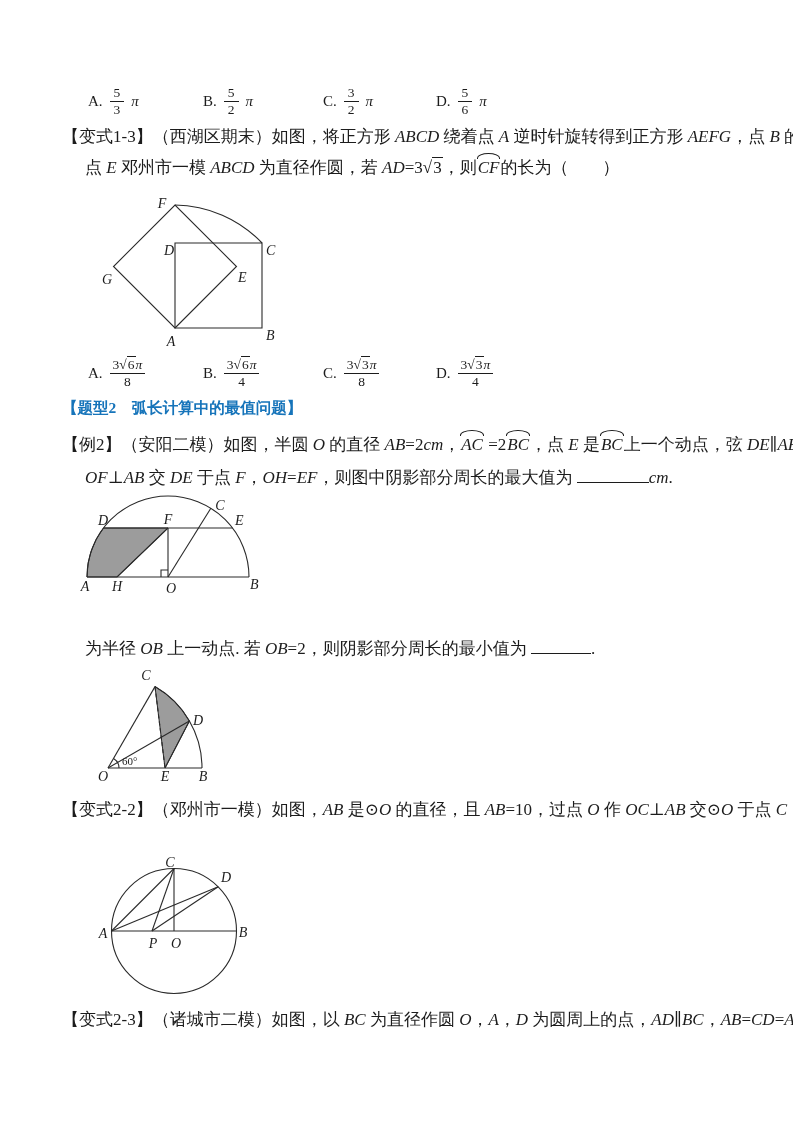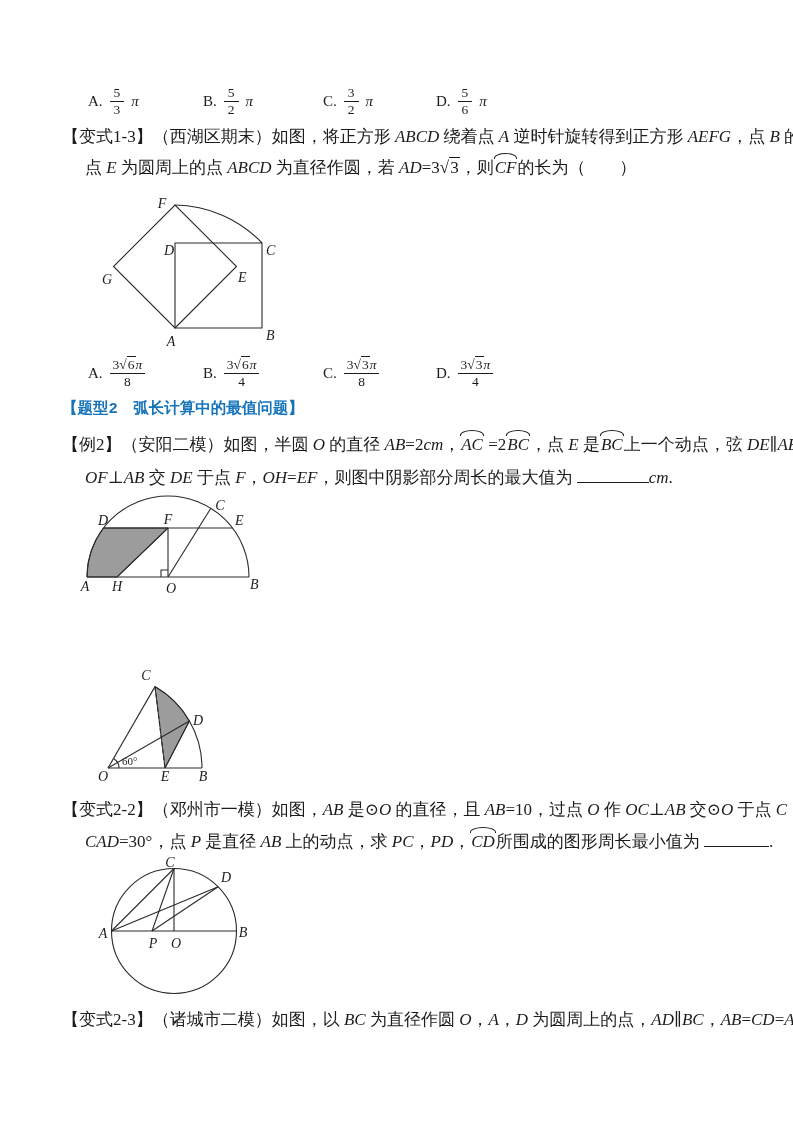--- a/index.html
+++ b/index.html
@@ -13,21 +13,21 @@
   .sq{white-space:nowrap;}
   .rad{font-style:normal;}
   .radi{border-top:1px solid #1c1c1c;padding:0 1px;}
   .blank{display:inline-block;border-bottom:1px solid #1c1c1c;height:14px;vertical-align:baseline;}
   .optrow{position:absolute;left:0;top:0;width:793px;height:42px;}
   .opt{position:absolute;top:0;display:flex;align-items:center;gap:7px;font-size:15px;height:42px;}
   .optlab{font-size:15px;}
   .frac{display:inline-flex;flex-direction:column;align-items:center;font-size:13.5px;line-height:16px;}
   .frac .num{padding:0 3px;}
   .frac .den{border-top:1.2px solid #1c1c1c;padding:0 4px;align-self:stretch;text-align:center;}
-  .heading{position:absolute;font-family:Liberation Mono, monospace;
+  .heading{position:absolute;font-family:Liberation Serif, serif;
            font-weight:bold;font-size:15.5px;white-space:nowrap;}
   .fig{position:absolute;}
   .fig svg{display:block;overflow:visible;}
   .fig text{font-family:"Liberation Serif","DejaVu Serif",serif;font-style:italic;font-size:14px;fill:#1c1c1c;}
   .fig text.plain{font-style:normal;font-size:11px;}
   .fig path,.fig line,.fig circle,.fig rect{fill:none;stroke:#2a2a2a;stroke-width:1.1;}
   .fig .shade{fill:#9c9c9c;stroke:#2a2a2a;stroke-width:1;}
   .fig .dash{stroke-dasharray:4 3;}
 </style>
 </head>
@@ -64,21 +64,21 @@
         <span class="optlab">D.</span>
         <span class="frac">
           <span class="num"><span>5</span></span>
           <span class="den">6</span>
         </span>
         <span><span class="mi">π</span></span>
       </div>
     </div>
 
   <div class="line" style="left:62px;top:126px"><span>【变式1-3】（西湖区期末）如图，将正方形 </span><span class="mi">ABCD</span><span> 绕着点 </span><span class="mi">A</span><span> 逆时针旋转得到正方形 </span><span class="mi">AEFG</span><span>，点 </span><span class="mi">B</span><span> 的对应</span></div>
-  <div class="line" style="left:85px;top:157px"><span>点 </span><span class="mi">E</span><span> 为圆周上的点 </span><span class="mi">ABCD</span><span> 为直径作圆，若 </span><span class="mi">AD</span><span>=3</span><span class="sq"><span class="rad">√</span><span class="radi">3</span></span><span>，则</span><span class="mi arc">CF</span><span>的长为（　　）</span></div>
+  <div class="line" style="left:85px;top:157px"><span>点 </span><span class="mi">E</span><span> 邓州市一模 </span><span class="mi">ABCD</span><span> 为直径作圆，若 </span><span class="mi">AD</span><span>=3</span><span class="sq"><span class="rad">√</span><span class="radi">3</span></span><span>，则</span><span class="mi arc">CF</span><span>的长为（　　）</span></div>
 
   <div class="fig" style="left:88px;top:190px">
     <svg width="230" height="162" viewBox="0 0 230 162">
       <path d="M87,53 H174 V138 H87 Z"></path>
       <path d="M87,138 L148.5,76.5 L87,15 L25.5,76.5 Z"></path>
       <path d="M174,53 A122,122 0 0 0 87,15"></path>
       <text x="74" y="18" text-anchor="middle">F</text>
       <text x="86" y="65" text-anchor="end">D</text>
       <text x="178" y="65" text-anchor="start">C</text>
       <text x="14" y="94" text-anchor="start">G</text>
@@ -138,20 +138,21 @@
       <text x="90" y="32" text-anchor="middle">F</text>
       <text x="142" y="18" text-anchor="middle">C</text>
       <text x="157" y="33" text-anchor="start">E</text>
       <text x="7" y="99" text-anchor="middle">A</text>
       <text x="39" y="99" text-anchor="middle">H</text>
       <text x="93" y="101" text-anchor="middle">O</text>
       <text x="172" y="97" text-anchor="start">B</text>
     </svg>
   </div>
 
+  <div class="line" style="left:85px;top:638px"><span>为半径 </span><span class="mi">OB</span><span> 上一动点. 若 </span><span class="mi">OB</span><span>=2，则阴影部分周长的最小值为 </span><span class="blank" style="width: 60px;"></span><span>.</span></div>
 
   <div class="fig" style="left:88px;top:664px">
     <svg width="140" height="127" viewBox="0 0 140 127">
       <path class="shade" d="M67,22.6 A94,94 0 0 1 101.4,57 L77,104 Z"></path>
       <path d="M20,104 H114"></path>
       <path d="M20,104 L67,22.6"></path>
       <path d="M67,22.6 A94,94 0 0 1 114,104"></path>
       <path d="M20,104 L101.4,57"></path>
       <path class="dash" d="M67,22.6 L77,104"></path>
       <path d="M101.4,57 L77,104"></path>
@@ -159,21 +160,20 @@
       <text class="plain" x="34" y="101" text-anchor="start">60°</text>
       <text x="58" y="16" text-anchor="middle">C</text>
       <text x="105" y="61" text-anchor="start">D</text>
       <text x="15" y="117" text-anchor="middle">O</text>
       <text x="77" y="117" text-anchor="middle">E</text>
       <text x="115" y="117" text-anchor="middle">B</text>
     </svg>
   </div>
 
   <div class="line" style="left:62px;top:799px"><span>【变式2-2】（邓州市一模）如图，</span><span class="mi">AB</span><span> 是⊙</span><span class="mi">O</span><span> 的直径，且 </span><span class="mi">AB</span><span>=10，过点 </span><span class="mi">O</span><span> 作 </span><span class="mi">OC</span><span>⊥</span><span class="mi">AB</span><span> 交⊙</span><span class="mi">O</span><span> 于点 </span><span class="mi">C</span><span>，∠</span></div>
-  <div class="line" style="left:85px;top:831px"><span class="mi">CAD</span><span>=30°，点 </span><span class="mi">P</span><span> 是直径 </span><span class="mi">AB</span><span> 上的动点，求 </span><span class="mi">PC</span><span>，</span><span class="mi">PD</span><span>，</span><span class="mi arc">CD</span><span>所围成的图形周长最小值为 </span><span class="blank" style="width: 65px;"></span><span>.</span></div>
 
   <div class="fig" style="left:95px;top:856px">
     <svg width="165" height="147" viewBox="0 0 165 147">
       <circle cx="79" cy="75" r="62.5"></circle>
       <path d="M16.5,75 H141.5"></path>
       <path d="M79,12.5 V75"></path>
       <path d="M16.5,75 L79,12.5"></path>
       <path d="M16.5,75 L123.2,30.8"></path>
       <path d="M57,75 L79,12.5"></path>
       <path d="M57,75 L123.2,30.8"></path>

